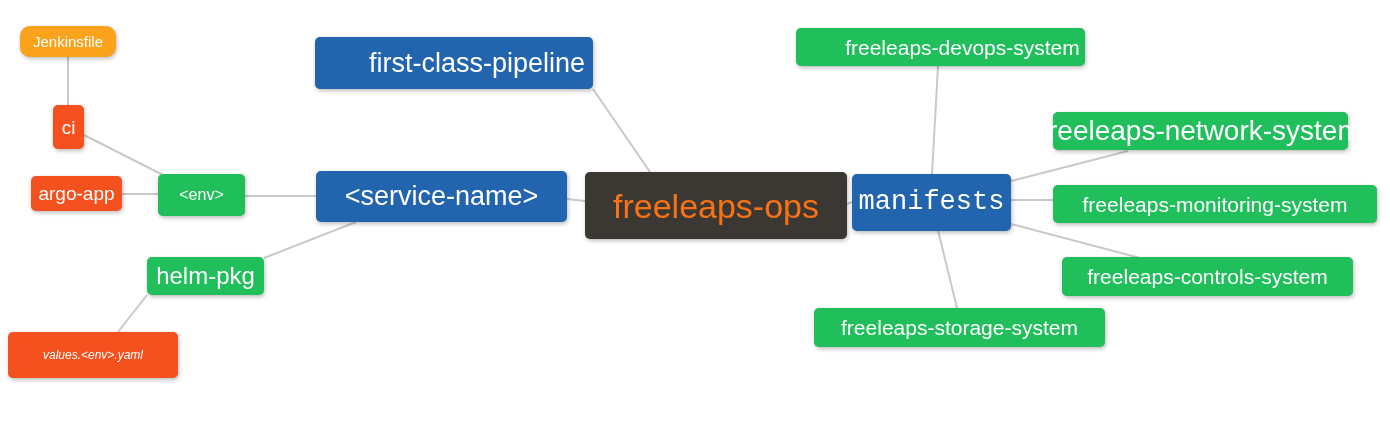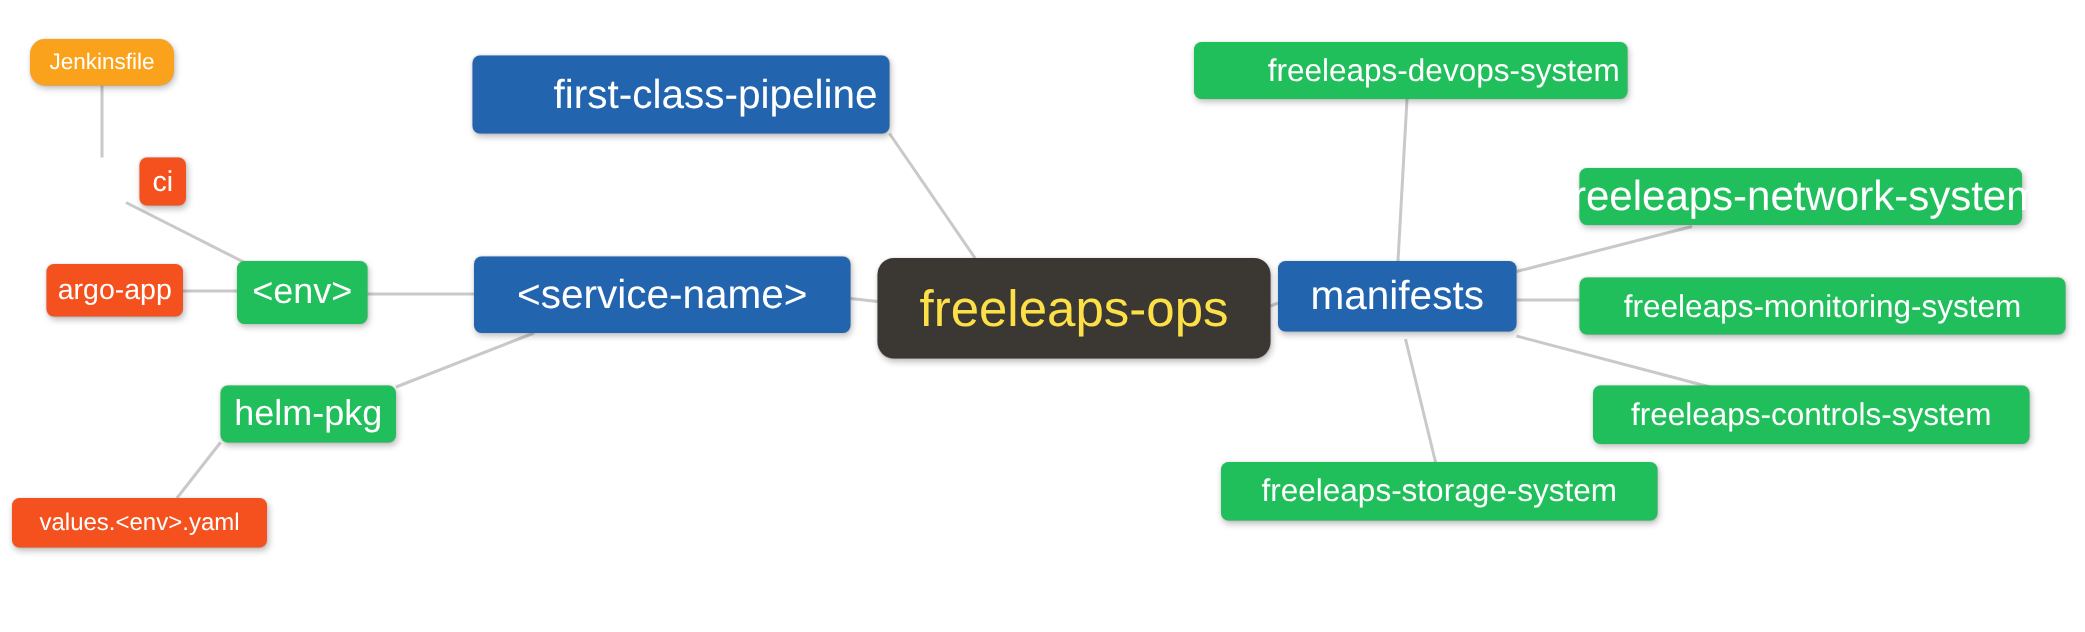--- a/index.html
+++ b/index.html
@@ -53,28 +53,28 @@
       <line x1="567" y1="199" x2="585" y2="201" stroke="#C9C9C9" stroke-width="2"></line>
       <line x1="593" y1="89" x2="650" y2="172" stroke="#C9C9C9" stroke-width="2"></line>
       <line x1="847" y1="204" x2="852" y2="202" stroke="#C9C9C9" stroke-width="2"></line>
       <line x1="932" y1="174" x2="938" y2="66" stroke="#C9C9C9" stroke-width="2"></line>
       <line x1="1011" y1="181" x2="1128" y2="151" stroke="#C9C9C9" stroke-width="2"></line>
       <line x1="1011" y1="200" x2="1053" y2="200" stroke="#C9C9C9" stroke-width="2"></line>
       <line x1="1011" y1="224" x2="1140" y2="258" stroke="#C9C9C9" stroke-width="2"></line>
       <line x1="937" y1="226" x2="957" y2="308" stroke="#C9C9C9" stroke-width="2"></line>
     </svg>
 
-<div class="node" style="left: 585px; top: 172px; width: 262px; height: 67px; font-size: 34px; background: rgb(59, 55, 51); color: #fde047; border-radius: 11px;">freeleaps-ops</div>
+<div class="node" style="left: 585px; top: 172px; width: 262px; height: 67px; font-size: 34px; background: rgb(59, 55, 51); color: #f97316;">freeleaps-ops</div>
     <div class="node" style="left: 315px; top: 37px; width: 278px; height: 52px; font-size: 27px; background: rgb(34, 100, 174); color: rgb(255, 255, 255); padding-left: 46px;">first-class-pipeline</div>
     <div class="node" style="left: 316px; top: 171px; width: 251px; height: 51px; font-size: 27px; background: rgb(34, 100, 174); color: #ffffff;">&lt;service-name&gt;</div>
-    <div class="node" style="left: 852px; top: 174px; width: 159px; height: 47px; font-size: 27px; background: rgb(34, 100, 174); color: rgb(255, 255, 255);">manifests</div>
-    <div class="node" style="left: 158px; top: 174px; width: 87px; height: 42px; font-size: 24px; background: rgb(33, 191, 91); color: rgb(255, 255, 255);">&lt;env&gt;</div>
+    <div class="node" style="left: 852px; top: 174px; width: 159px; height: 57px; font-size: 27px; background: rgb(34, 100, 174); color: rgb(255, 255, 255); font-family: Liberation Mono, monospace;">manifests</div>
+    <div class="node" style="left: 158px; top: 174px; width: 87px; height: 42px; font-size: 16px; background: rgb(33, 191, 91); color: rgb(255, 255, 255);">&lt;env&gt;</div>
     <div class="node" style="left: 147px; top: 257px; width: 117px; height: 38px; font-size: 24px; background: rgb(33, 191, 91); color: rgb(255, 255, 255);">helm-pkg</div>
     <div class="node" style="left: 31px; top: 176px; width: 91px; height: 35px; font-size: 19px; background: rgb(244, 81, 30); color: rgb(255, 255, 255);">argo-app</div>
-    <div class="node" style="left: 53px; top: 105px; width: 31px; height: 32px; font-size: 19px; background: rgb(244, 81, 30); color: rgb(255, 255, 255); margin-left: 40px;">ci</div>
+    <div class="node" style="left: 53px; top: 105px; width: 31px; height: 44px; font-size: 19px; background: rgb(244, 81, 30); color: rgb(255, 255, 255);">ci</div>
     <div class="node" style="left: 20px; top: 26px; width: 96px; height: 31px; font-size: 15px; background: rgb(251, 162, 28); color: rgb(255, 255, 255); border-radius: 10px;">Jenkinsfile</div>
-    <div class="node" style="left: 8px; top: 332px; width: 170px; height: 33px; font-size: 16px; background: rgb(244, 81, 30); color: rgb(255, 255, 255);">values.&lt;env&gt;.yaml</div>
+    <div class="node" style="left: 8px; top: 332px; width: 170px; height: 46px; font-size: 12px; background: rgb(244, 81, 30); color: rgb(255, 255, 255); font-style: italic;">values.&lt;env&gt;.yaml</div>
     <div class="node" style="left: 796px; top: 28px; width: 289px; height: 38px; font-size: 21px; background: rgb(33, 191, 91); color: rgb(255, 255, 255); padding-left: 44px;">freeleaps-devops-system</div>
     <div class="node" style="left: 1053px; top: 112px; width: 295px; height: 38px; font-size: 28px; background: rgb(33, 191, 91); color: rgb(255, 255, 255);">freeleaps-network-system</div>
     <div class="node" style="left: 1053px; top: 185px; width: 324px; height: 38px; font-size: 21px; background: rgb(33, 191, 91); color: rgb(255, 255, 255);">freeleaps-monitoring-system</div>
     <div class="node" style="left: 814px; top: 308px; width: 291px; height: 39px; font-size: 21px; background: rgb(33, 191, 91); color: rgb(255, 255, 255);">freeleaps-storage-system</div>
     <div class="node" style="left: 1062px; top: 257px; width: 291px; height: 39px; font-size: 21px; background: rgb(33, 191, 91); color: rgb(255, 255, 255);">freeleaps-controls-system</div>
   </div>
 
 </body></html>

